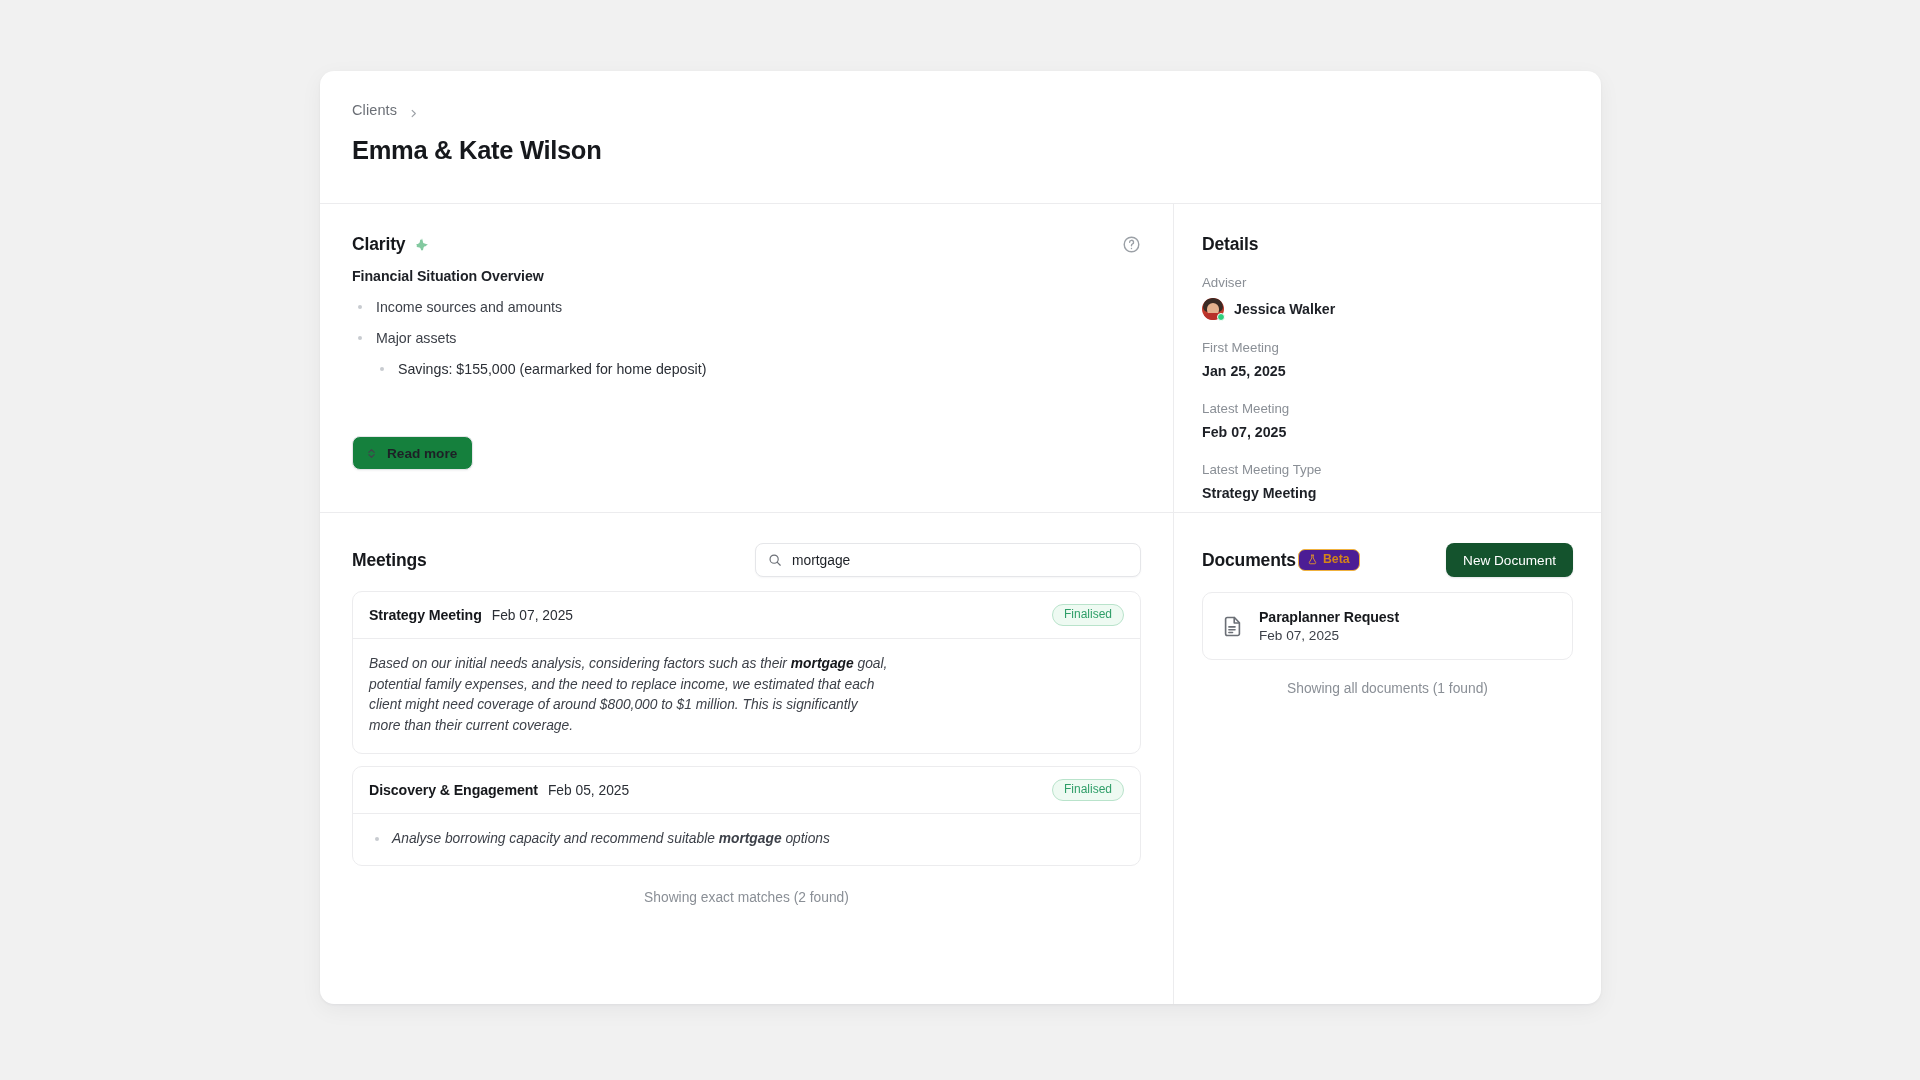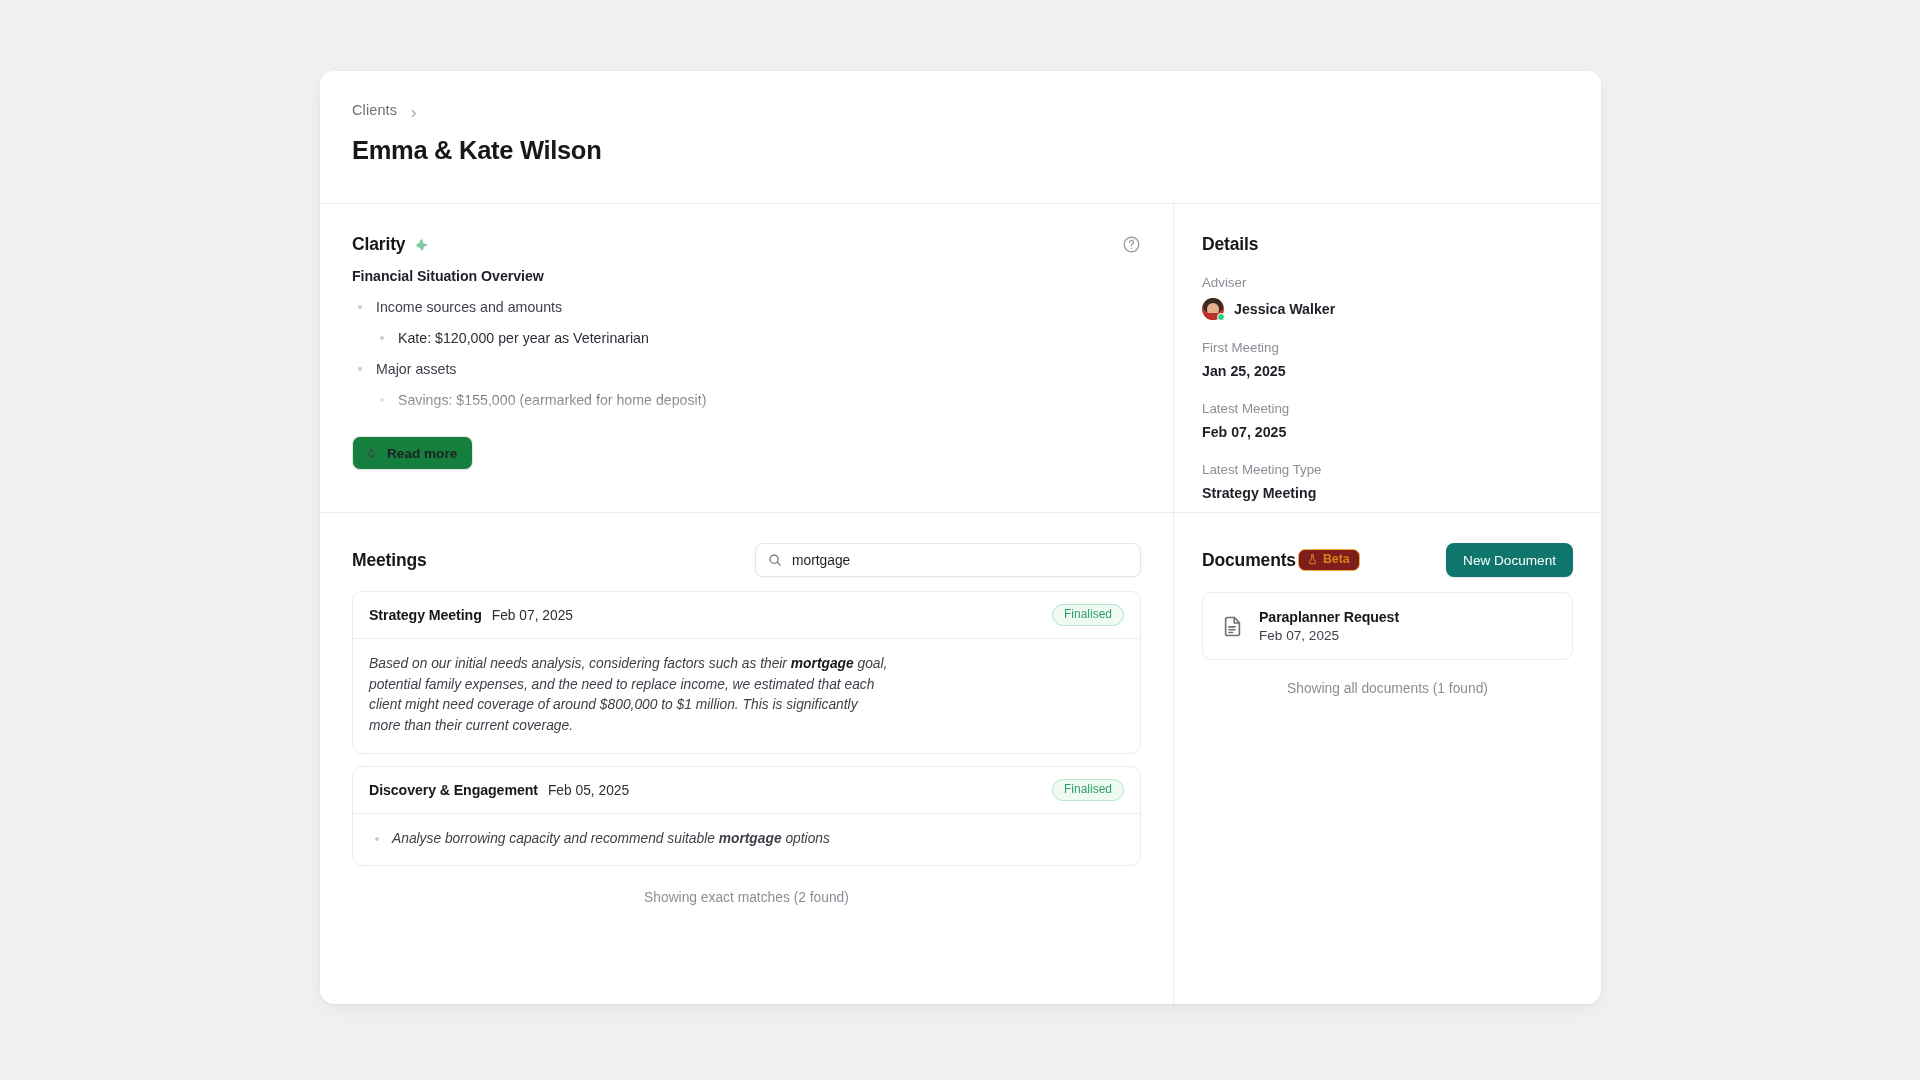--- a/index.html
+++ b/index.html
@@ -161,26 +161,26 @@
     margin-top: 24px;
   }
   .showing.docs { margin-top: 21px; }
 
   
   .docs-head { display: flex; align-items: center; justify-content: space-between; height: 38px; }
   .docs-title-wrap { display: flex; align-items: center; gap: 2px; }
   .beta-badge {
     display: inline-flex; align-items: center; gap: 5px;
     border: 1px solid #f0b13c; border-radius: 7px;
-    background: #7f1d1d; color: #d48419;
+    background: #4c1d95; color: #d48419;
     font-size: 12.3px; font-weight: 600; padding: 3px 9px 4px 8px; line-height: 13px;
   }
   .flask-icon { width: 11px; height: 11px; display: block; color: #e2972a; }
   .new-doc-btn {
-    background: #0f766e; color: #fff; border: 0; border-radius: 8px;
+    background: #14532d; color: #fff; border: 0; border-radius: 8px;
     height: 34px; padding: 0 17px; font-family: inherit;
     font-size: 13.6px; font-weight: 500; cursor: pointer;
     box-shadow: 0 1px 2px rgba(16,24,40,.12);
     margin-left: 24px;
   }
   .doc-card {
     margin-top: 13px; border: 1px solid #ececee; border-radius: 10px;
     background: #fff; display: flex; align-items: center; gap: 15px;
     padding: 16px 18px; cursor: pointer;
   }
@@ -229,21 +229,20 @@
           </div>
         </div>
 
         <div class="clarity-sub">Financial Situation Overview</div>
 
         <div class="clarity-body">
           <ul class="lvl1">
             <li>
               <span class="bullet-txt">Income sources and amounts</span>
               <ul class="lvl2">
-                <li><span class="bullet-txt sub">Kate: $120,000 per year as Veterinarian</span></li>
               </ul>
             </li>
             <li>
               <span class="bullet-txt">Major assets</span>
               <ul class="lvl2">
                 <li><span class="bullet-txt sub">Savings: $155,000 (earmarked for home deposit)</span></li>
 
               </ul>
             </li>
           </ul>

